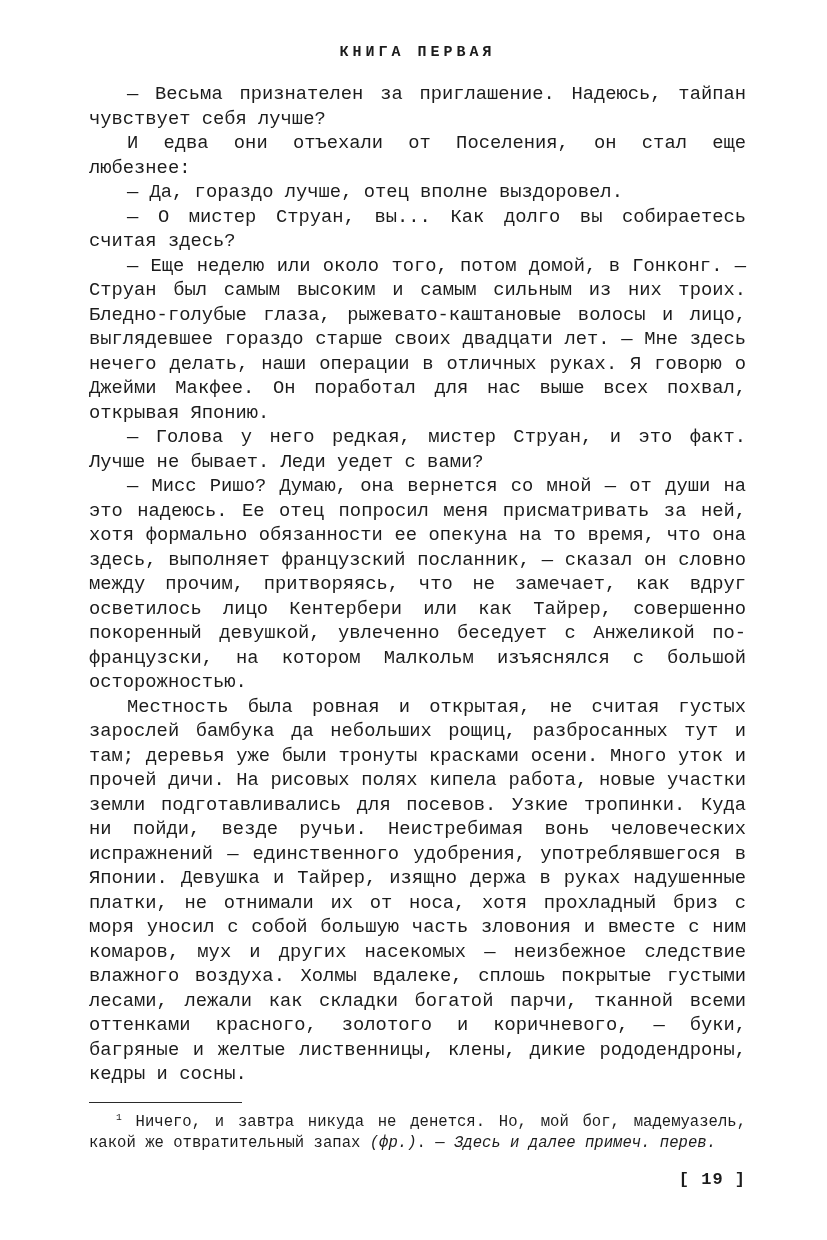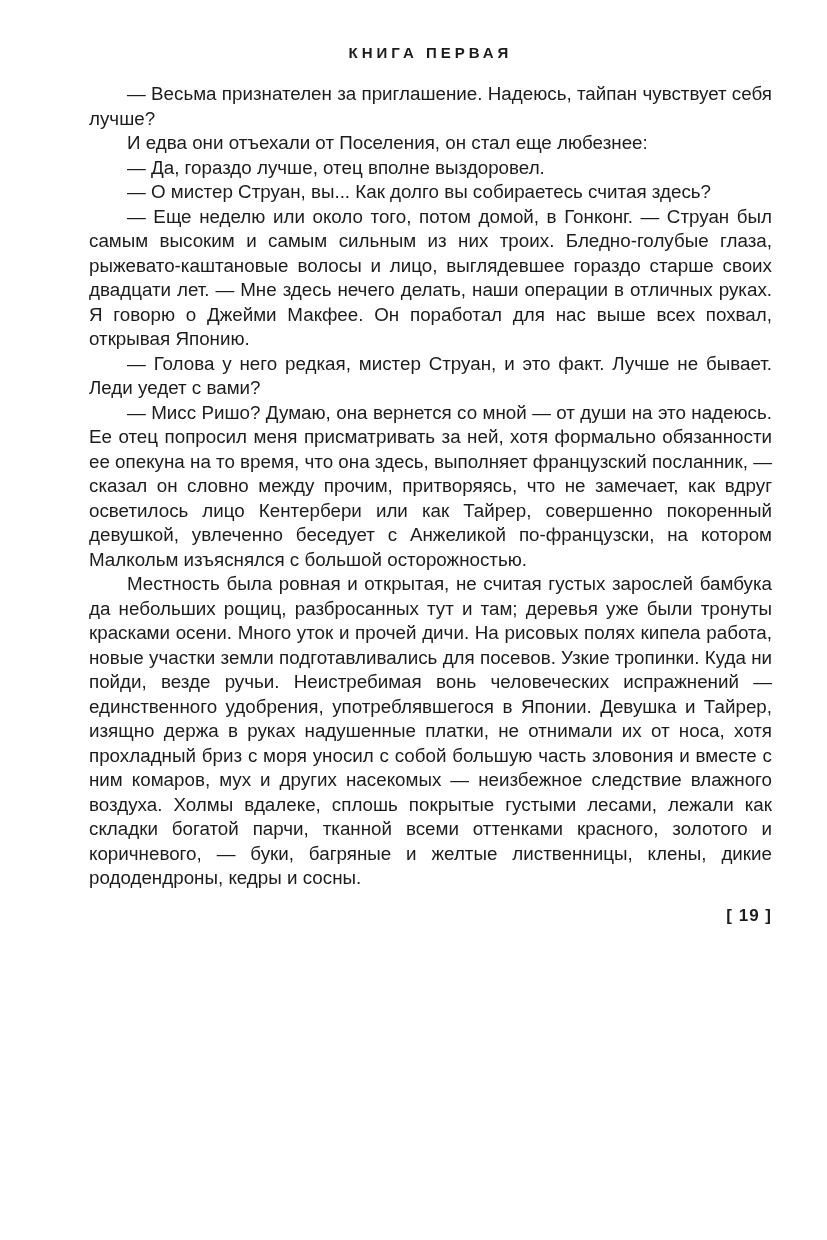--- a/index.html
+++ b/index.html
@@ -6,22 +6,22 @@
   body {
     width: 827px;
     height: 1240px;
     background: #ffffff;
     overflow: hidden;
   }
   .page {
     box-sizing: border-box;
     width: 827px;
     height: 1240px;
-    padding: 44px 55px 0 89px;
-    font-family: Liberation Sans, sans-serif;
+    padding: 44px 81px 0 89px;
+    font-family: Liberation Mono, monospace;
     color: #1c1c1c;
   }
   .book-header {
     text-align: center;
     font-size: 15px;
     font-weight: 700;
     letter-spacing: 4px;
   }
   .body-text {
     margin-top: 21px;
@@ -78,16 +78,20 @@
       <p><span>— Весьма признателен за приглашение. Надеюсь, тайпан чувствует себя лучше?</span></p>
       <p><span>И едва они отъехали от Поселения, он стал еще любезнее:</span></p>
       <p><span>— Да, гораздо лучше, отец вполне выздоровел.</span></p>
       <p><span>— О мистер Струан, вы... Как долго вы собираетесь считая здесь?</span></p>
       <p><span>— Еще неделю или около того, потом домой, в Гонконг. — Струан был самым высоким и самым сильным из них троих. Бледно-голубые глаза, рыжевато-каштановые волосы и лицо, выглядевшее гораздо старше своих двадцати лет. — Мне здесь нечего делать, наши операции в отличных руках. Я говорю о Джейми Макфее. Он поработал для нас выше всех похвал, открывая Японию.</span></p>
       <p><span>— Голова у него редкая, мистер Струан, и это факт. Лучше не бывает. Леди уедет с вами?</span></p>
       <p><span>— Мисс Ришо? Думаю, она вернется со мной — от души на это надеюсь. Ее отец попросил меня присматривать за ней, хотя формально обязанности ее опекуна на то время, что она здесь, выполняет французский посланник, — сказал он словно между прочим, притворяясь, что не замечает, как вдруг осветилось лицо Кентербери или как Тайрер, совершенно покоренный девушкой, увлеченно беседует с Анжеликой по-французски, на котором Малкольм изъяснялся с большой осторожностью.</span></p>
       <p><span>Местность была ровная и открытая, не считая густых зарослей бамбука да небольших рощиц, разбросанных тут и там; деревья уже были тронуты красками осени. Много уток и прочей дичи. На рисовых полях кипела работа, новые участки земли подготавливались для посевов. Узкие тропинки. Куда ни пойди, везде ручьи. Неистребимая вонь человеческих испражнений — единственного удобрения, употреблявшегося в Японии. Девушка и Тайрер, изящно держа в руках надушенные платки, не отнимали их от носа, хотя прохладный бриз с моря уносил с собой большую часть зловония и вместе с ним комаров, мух и других насекомых — неизбежное следствие влажного воздуха. Холмы вдалеке, сплошь покрытые густыми лесами, лежали как складки богатой парчи, тканной всеми оттенками красного, золотого и коричневого, — буки, багряные и желтые лиственницы, клены, дикие рододендроны, кедры и сосны.</span></p>
     </div>
 
+  <div class="footnote-block">
+    <hr class="fn-rule">
+    <p class="fn-text"><sup>1</sup><span> Ничего, и завтра никуда не денется. Но, мой бог, мадемуазель, какой же отвратительный запах </span><span class="it">(фр.)</span><span>. — </span><span class="it">Здесь и далее примеч. перев.</span></p>
+  </div>
 
   <div class="page-number">[ 19 ]</div>
 
 </div>
 
 </body></html>

